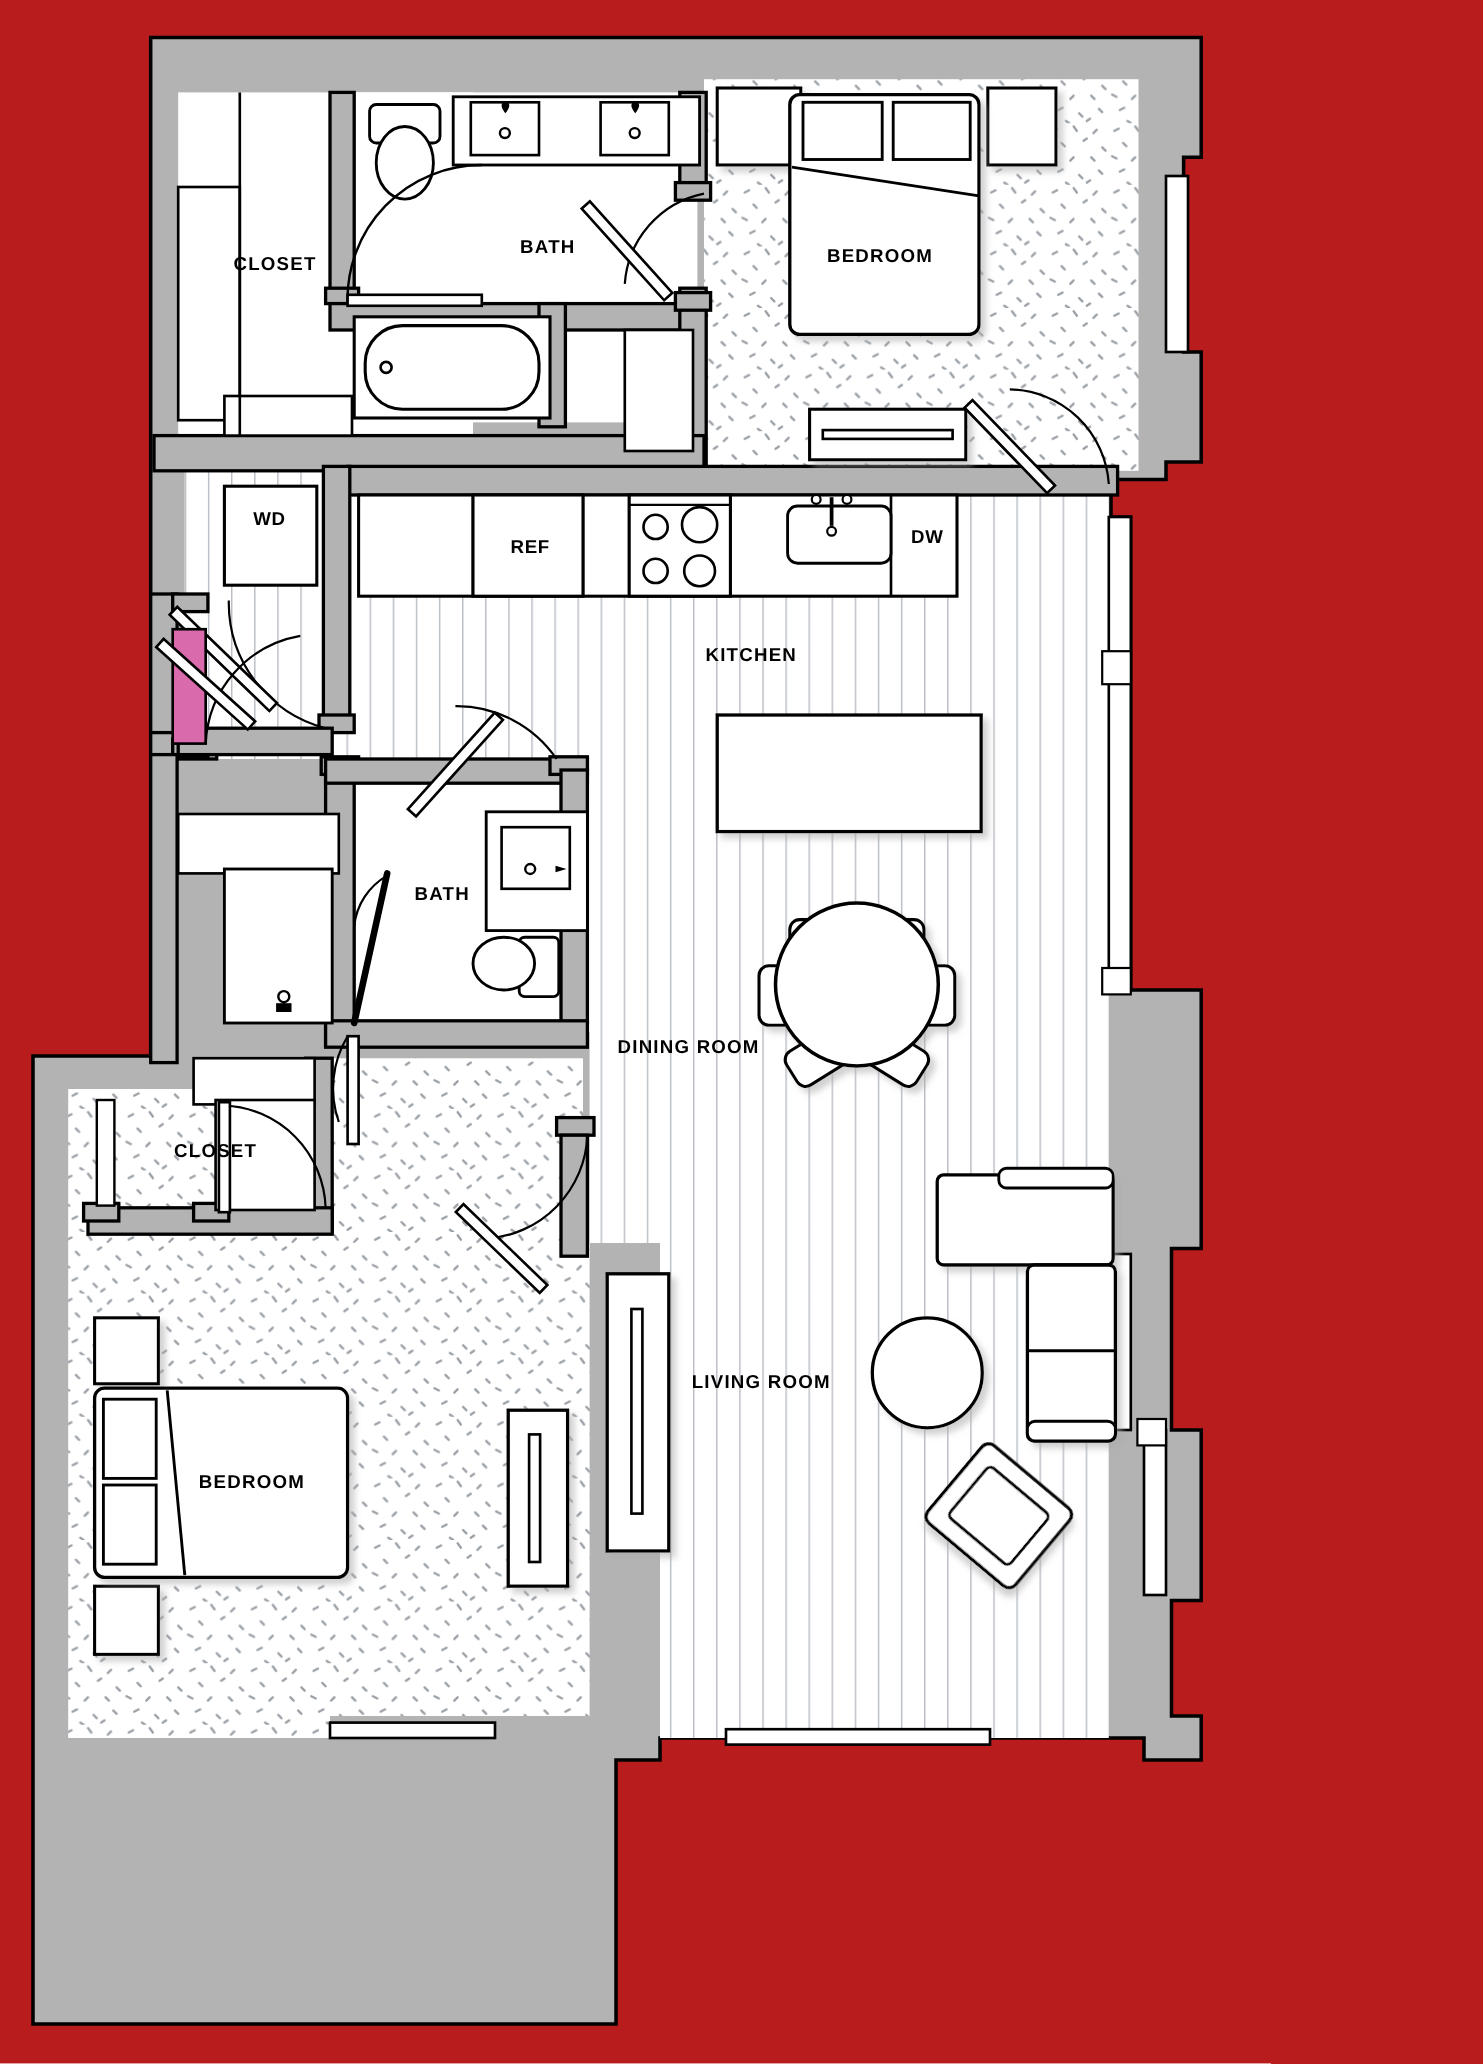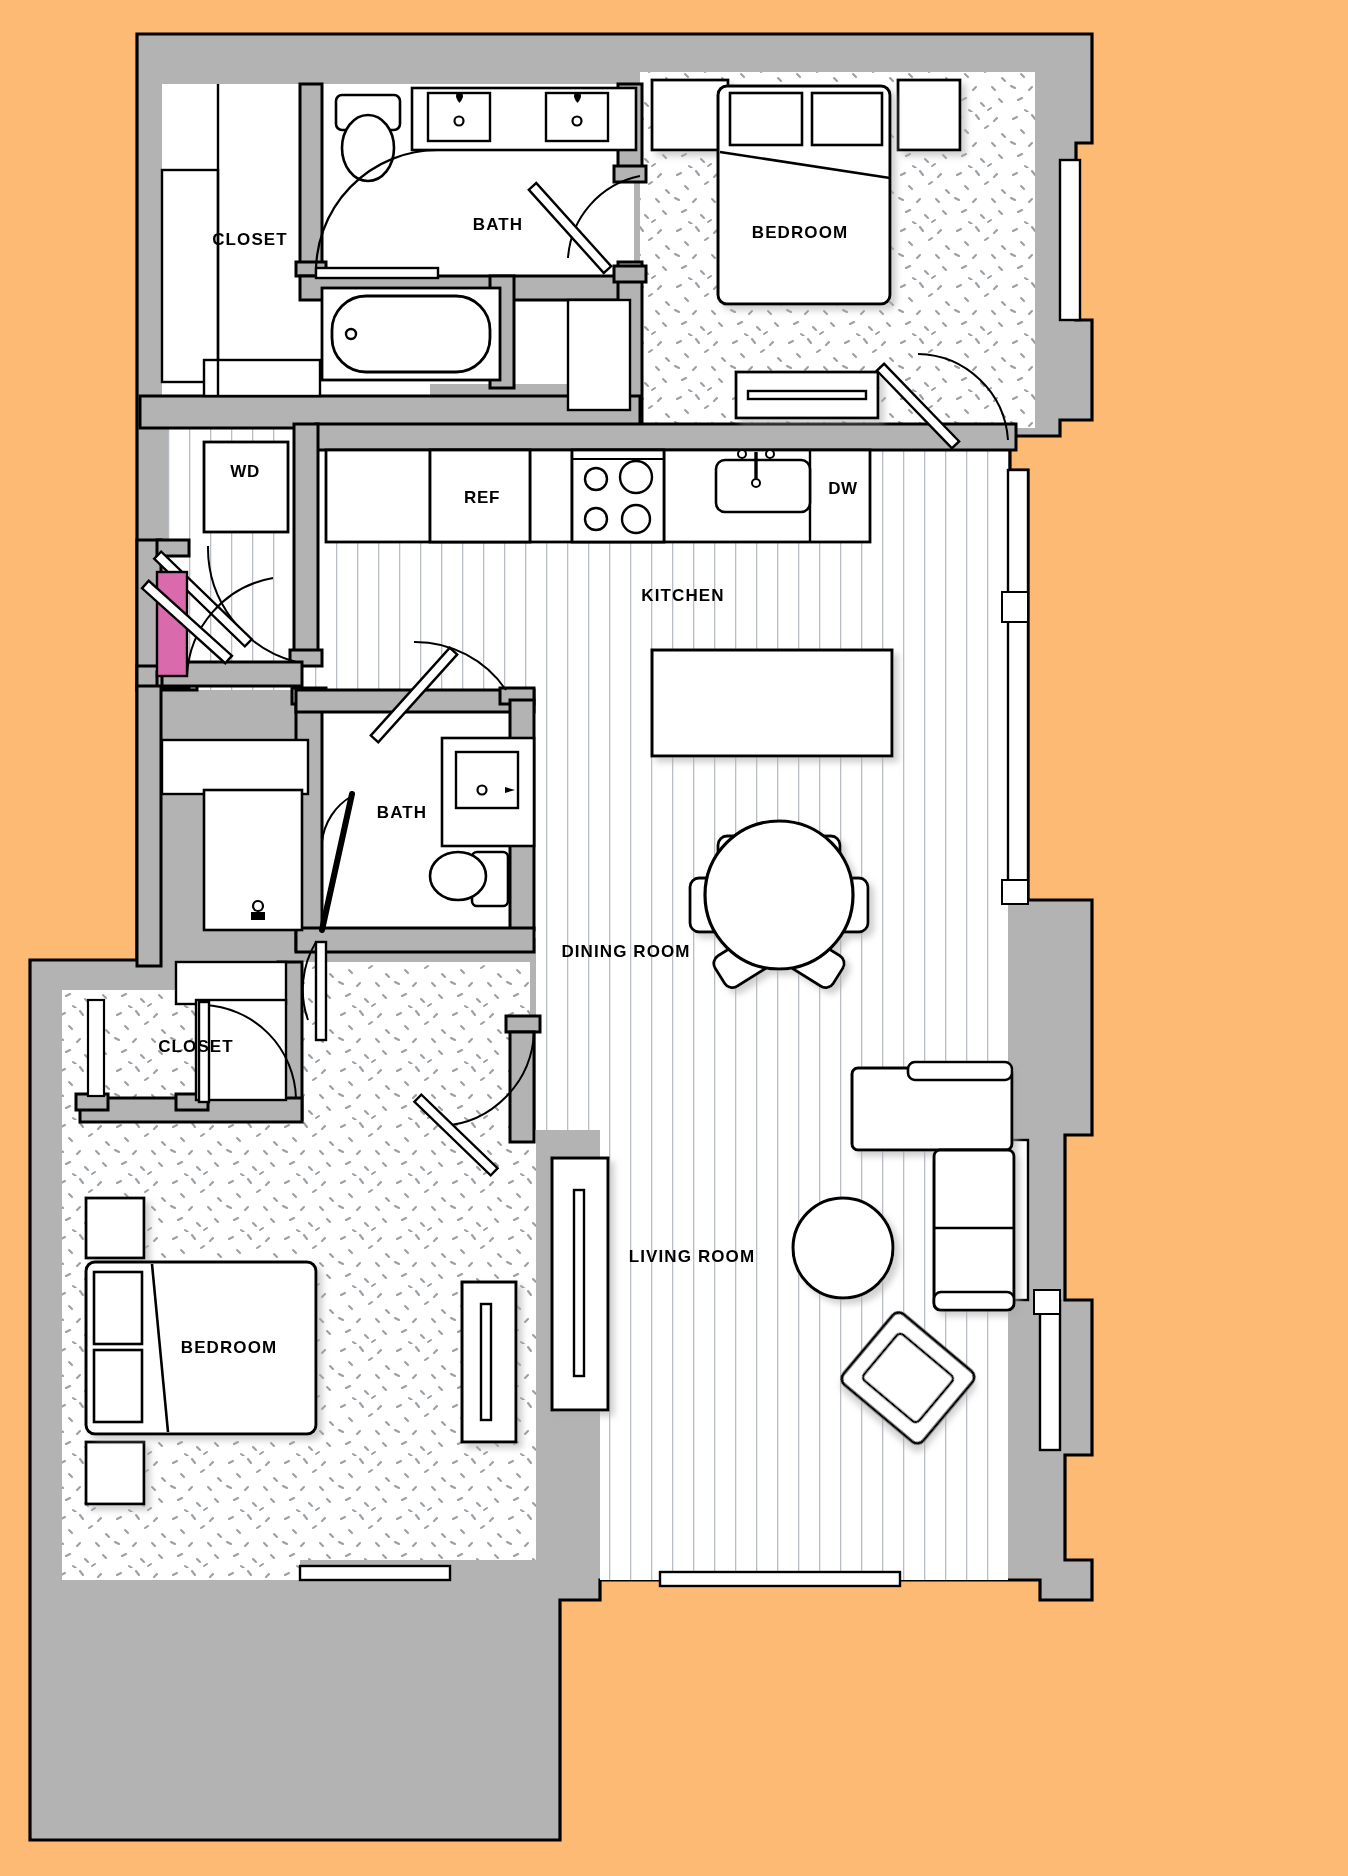--- a/index.html
+++ b/index.html
@@ -1,17 +1,17 @@
 <!DOCTYPE html>
 <html><head>
 <meta charset="utf-8">
 <style>
   html,body{margin:0;padding:0;background:#ffffff;}
   body{width:1348px;height:1876px;font-family:"Liberation Sans",sans-serif;overflow:hidden;}
-  #plan{position:relative;width:1348px;height:1876px;background:#fdba74;}
+  #plan{position:relative;width:1348px;height:1876px;background:#b91c1c;}
   svg{display:block;}
   .rmlabel{
     font-family:"Liberation Sans",sans-serif;
     font-weight:bold;
     font-size:17px;
     letter-spacing:1.1px;
     fill:#000;
   }
   .applabel{
     font-family:"Liberation Sans",sans-serif;

